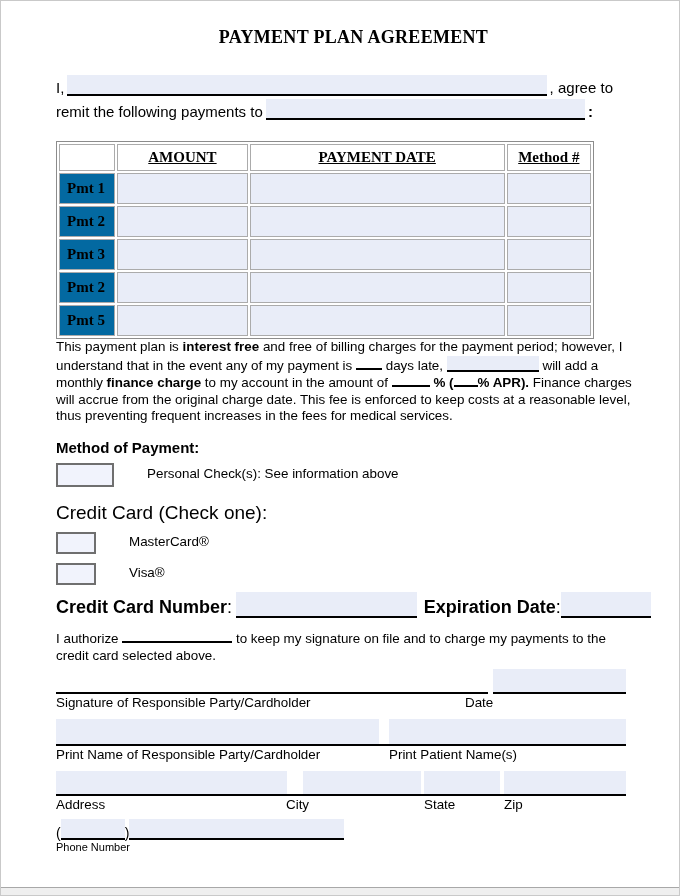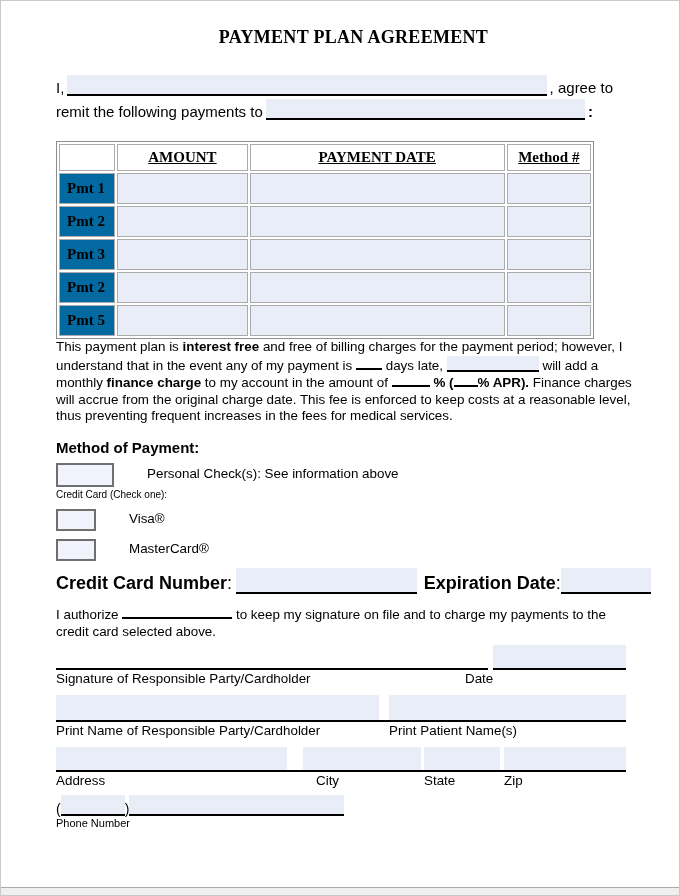--- a/index.html
+++ b/index.html
@@ -76,21 +76,21 @@
   
   .method-heading{margin-top:14px;font-size:15px;font-weight:bold;}
   .chk-row{display:flex;align-items:center;gap:33px;}
   .chk-row.pc{margin-top:7px;}
   .checkbox{
     background:var(--checkbox-bg);border:2px solid #6f6f6f;
   }
   .checkbox.big{width:58px;height:24px;}
   .checkbox.small{width:40px;height:22px;}
   .chk-label{font-size:13.4px;padding-bottom:3px;}
-  .cc-label{margin-top:2px;font-size:10px;}
+  .cc-label{margin-top:15px;font-size:19px;}
   .chk-row.visa{margin-top:9px;}
   .chk-row.mc{margin-top:8px;}
 
   
   .ccnum-row{
     margin-top:4px;display:flex;align-items:flex-end;
     font-size:18px;height:29px;white-space:nowrap;
   }
   .fld{
     background:var(--field-bg);border-bottom:2px solid var(--line);height:26px;
@@ -198,28 +198,28 @@
 
     <div class="method-heading">Method of Payment:</div>
 
     <div class="chk-row pc">
       <span class="checkbox big"></span>
       <span class="chk-label">Personal Check(s): See information above</span>
     </div>
 
     <div class="cc-label">Credit Card (Check one):</div>
 
+    <div class="chk-row mc">
+      <span class="checkbox small"></span>
+      <span class="chk-label">MasterCard®</span>
+    </div>
+
     <div class="chk-row visa">
       <span class="checkbox small"></span>
       <span class="chk-label">Visa®</span>
-    </div>
-
-    <div class="chk-row mc">
-      <span class="checkbox small"></span>
-      <span class="chk-label">MasterCard®</span>
     </div>
 
     <div class="ccnum-row">
       <span class="bold">Credit Card Number</span>
         <span>:</span>
       <span class="fld card"></span>
       <span class="gap"></span>
       <span class="bold">Expiration Date</span>
         <span>:</span>
       <span class="fld exp"></span>
@@ -246,21 +246,21 @@
     </div>
 
     <div class="line-row addr">
       <span class="infield af1"></span>
       <span class="infield af2"></span>
       <span class="infield af3"></span>
       <span class="infield af4"></span>
     </div>
     <div class="label-row">
       <span class="at" style="left:0">Address</span>
-      <span class="at" style="left:260px">City</span>
+      <span class="at" style="left:230px">City</span>
       <span class="at" style="left:368px">State</span>
       <span class="at" style="left:448px">Zip</span>
     </div>
 
     <div class="phone-row">
       <span class="paren">(</span>
       <span class="pn1"></span>
       <span class="paren">)</span>
       <span class="pn2"></span>
     </div>

